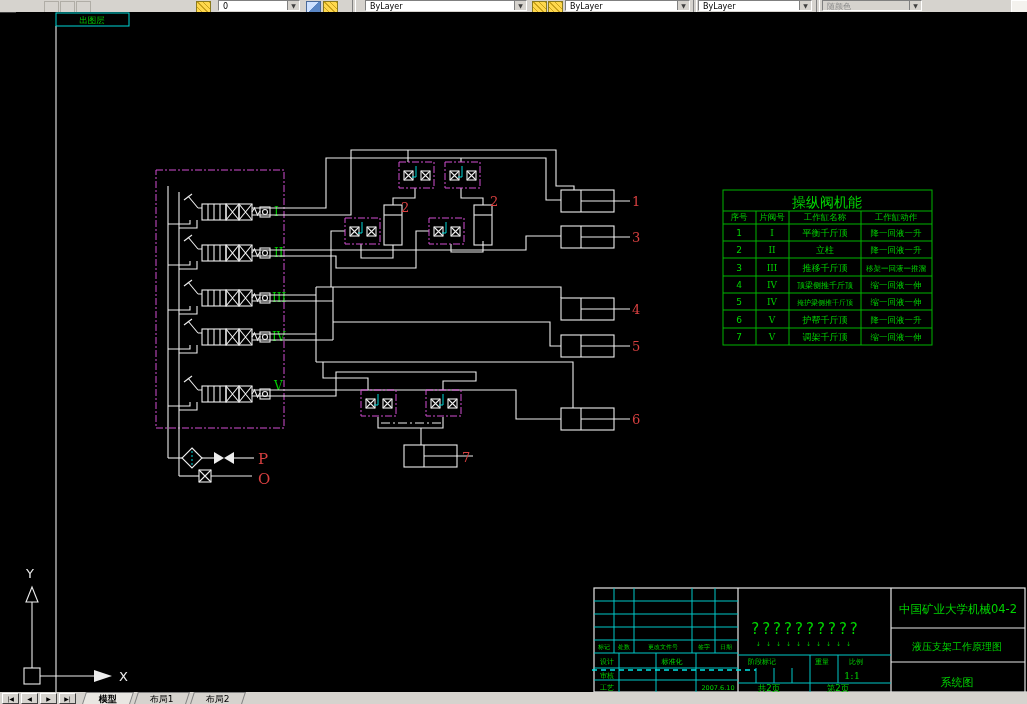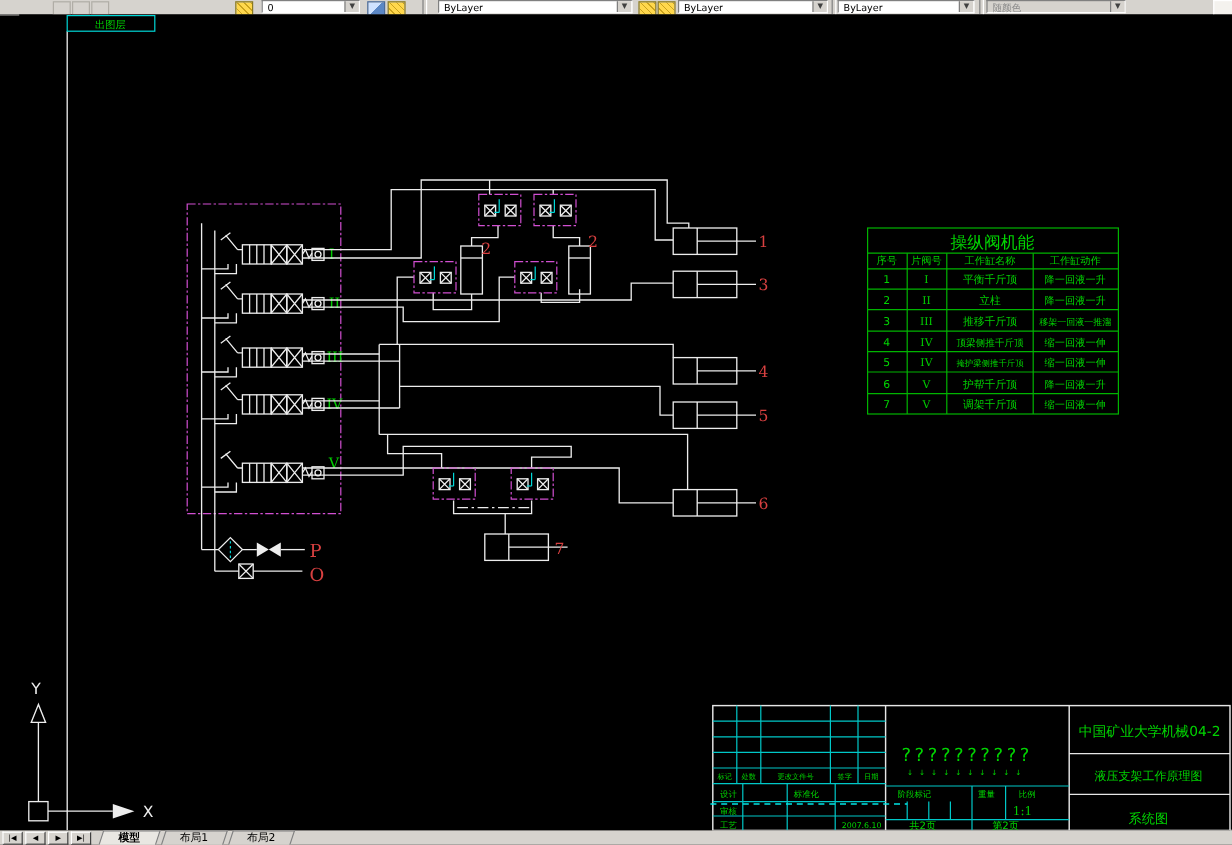--- a/index.html
+++ b/index.html
@@ -70,21 +70,21 @@
   <div class="combo" style="left:565px;width:125px">
     <span>ByLayer</span>
     <span class="arr">▼</span>
   </div>
   <div class="sep" style="left:693px"></div>
   <div class="combo" style="left:698px;width:114px">
     <span>ByLayer</span>
     <span class="arr">▼</span>
   </div>
   <div class="sep" style="left:816px"></div>
-  <div class="combo disabled" style="left:822px;width:116px">
+  <div class="combo disabled" style="left:822px;width:100px">
     <span>随颜色</span>
     <span class="arr">▼</span>
   </div>
   <div class="tbend"></div>
 </div>
 
 <div class="canvas">
 <svg width="1027" height="680" viewBox="0 12 1027 680" xmlns="http://www.w3.org/2000/svg">
 
   <defs>

